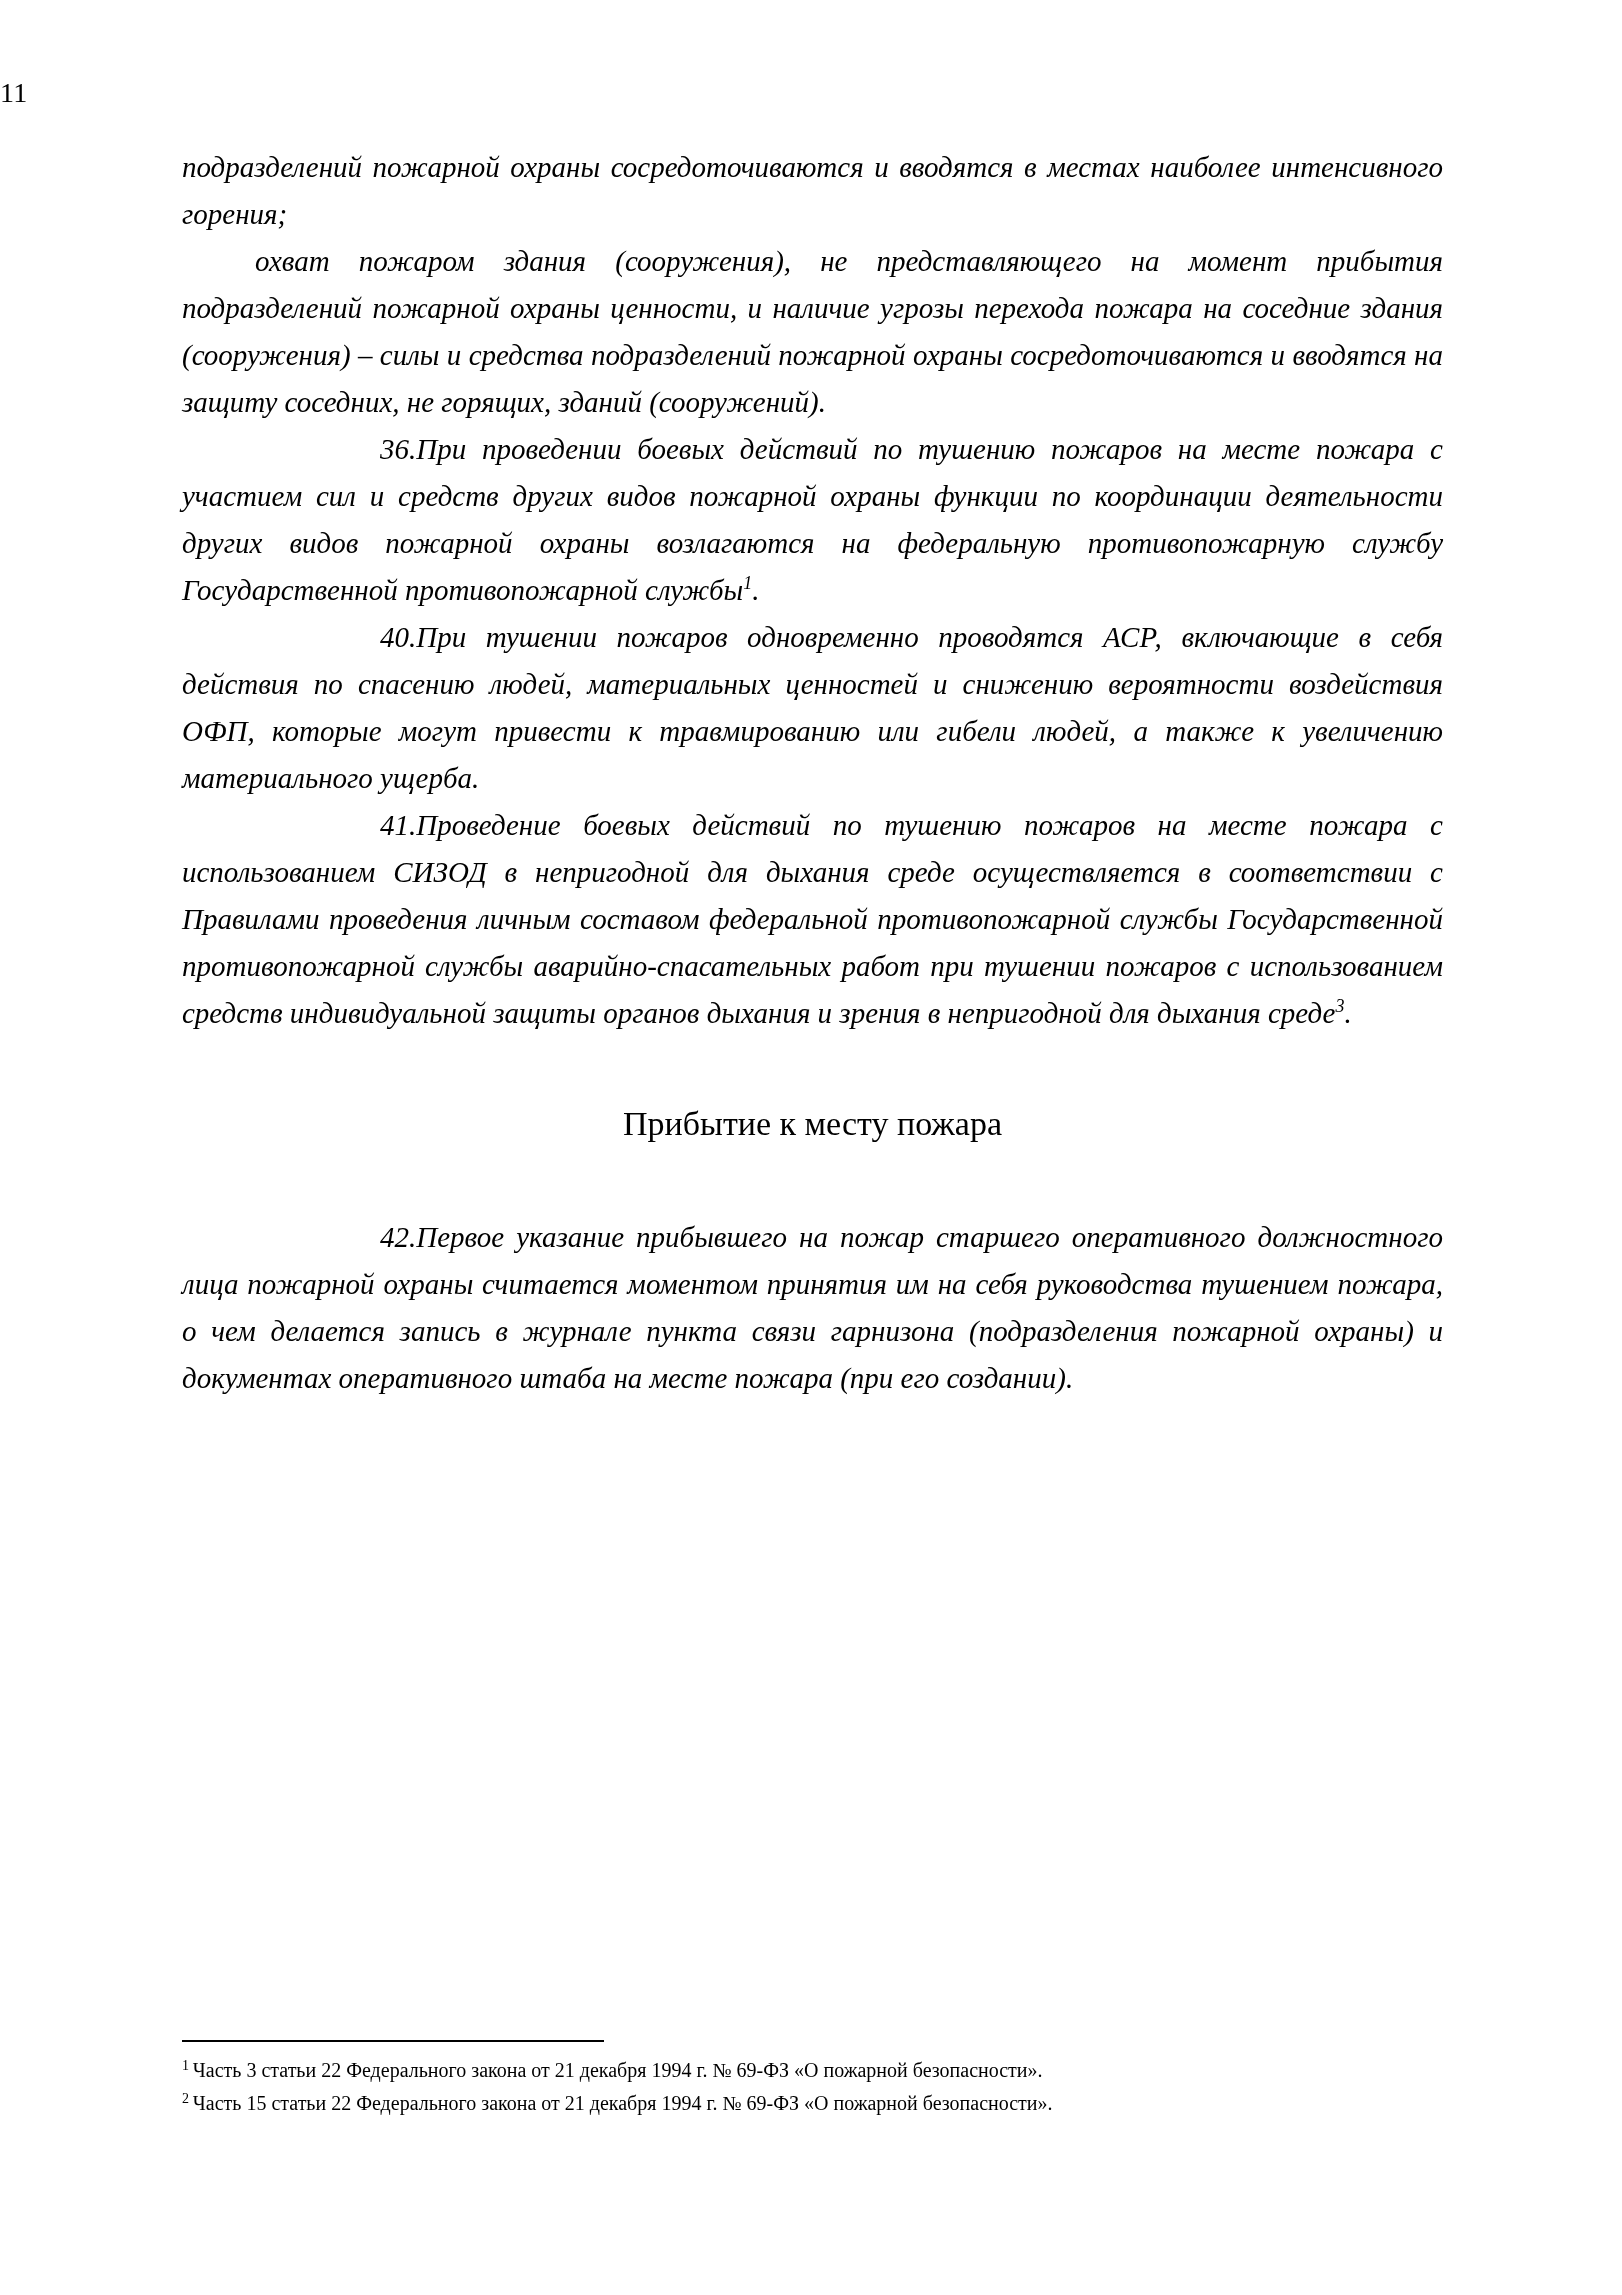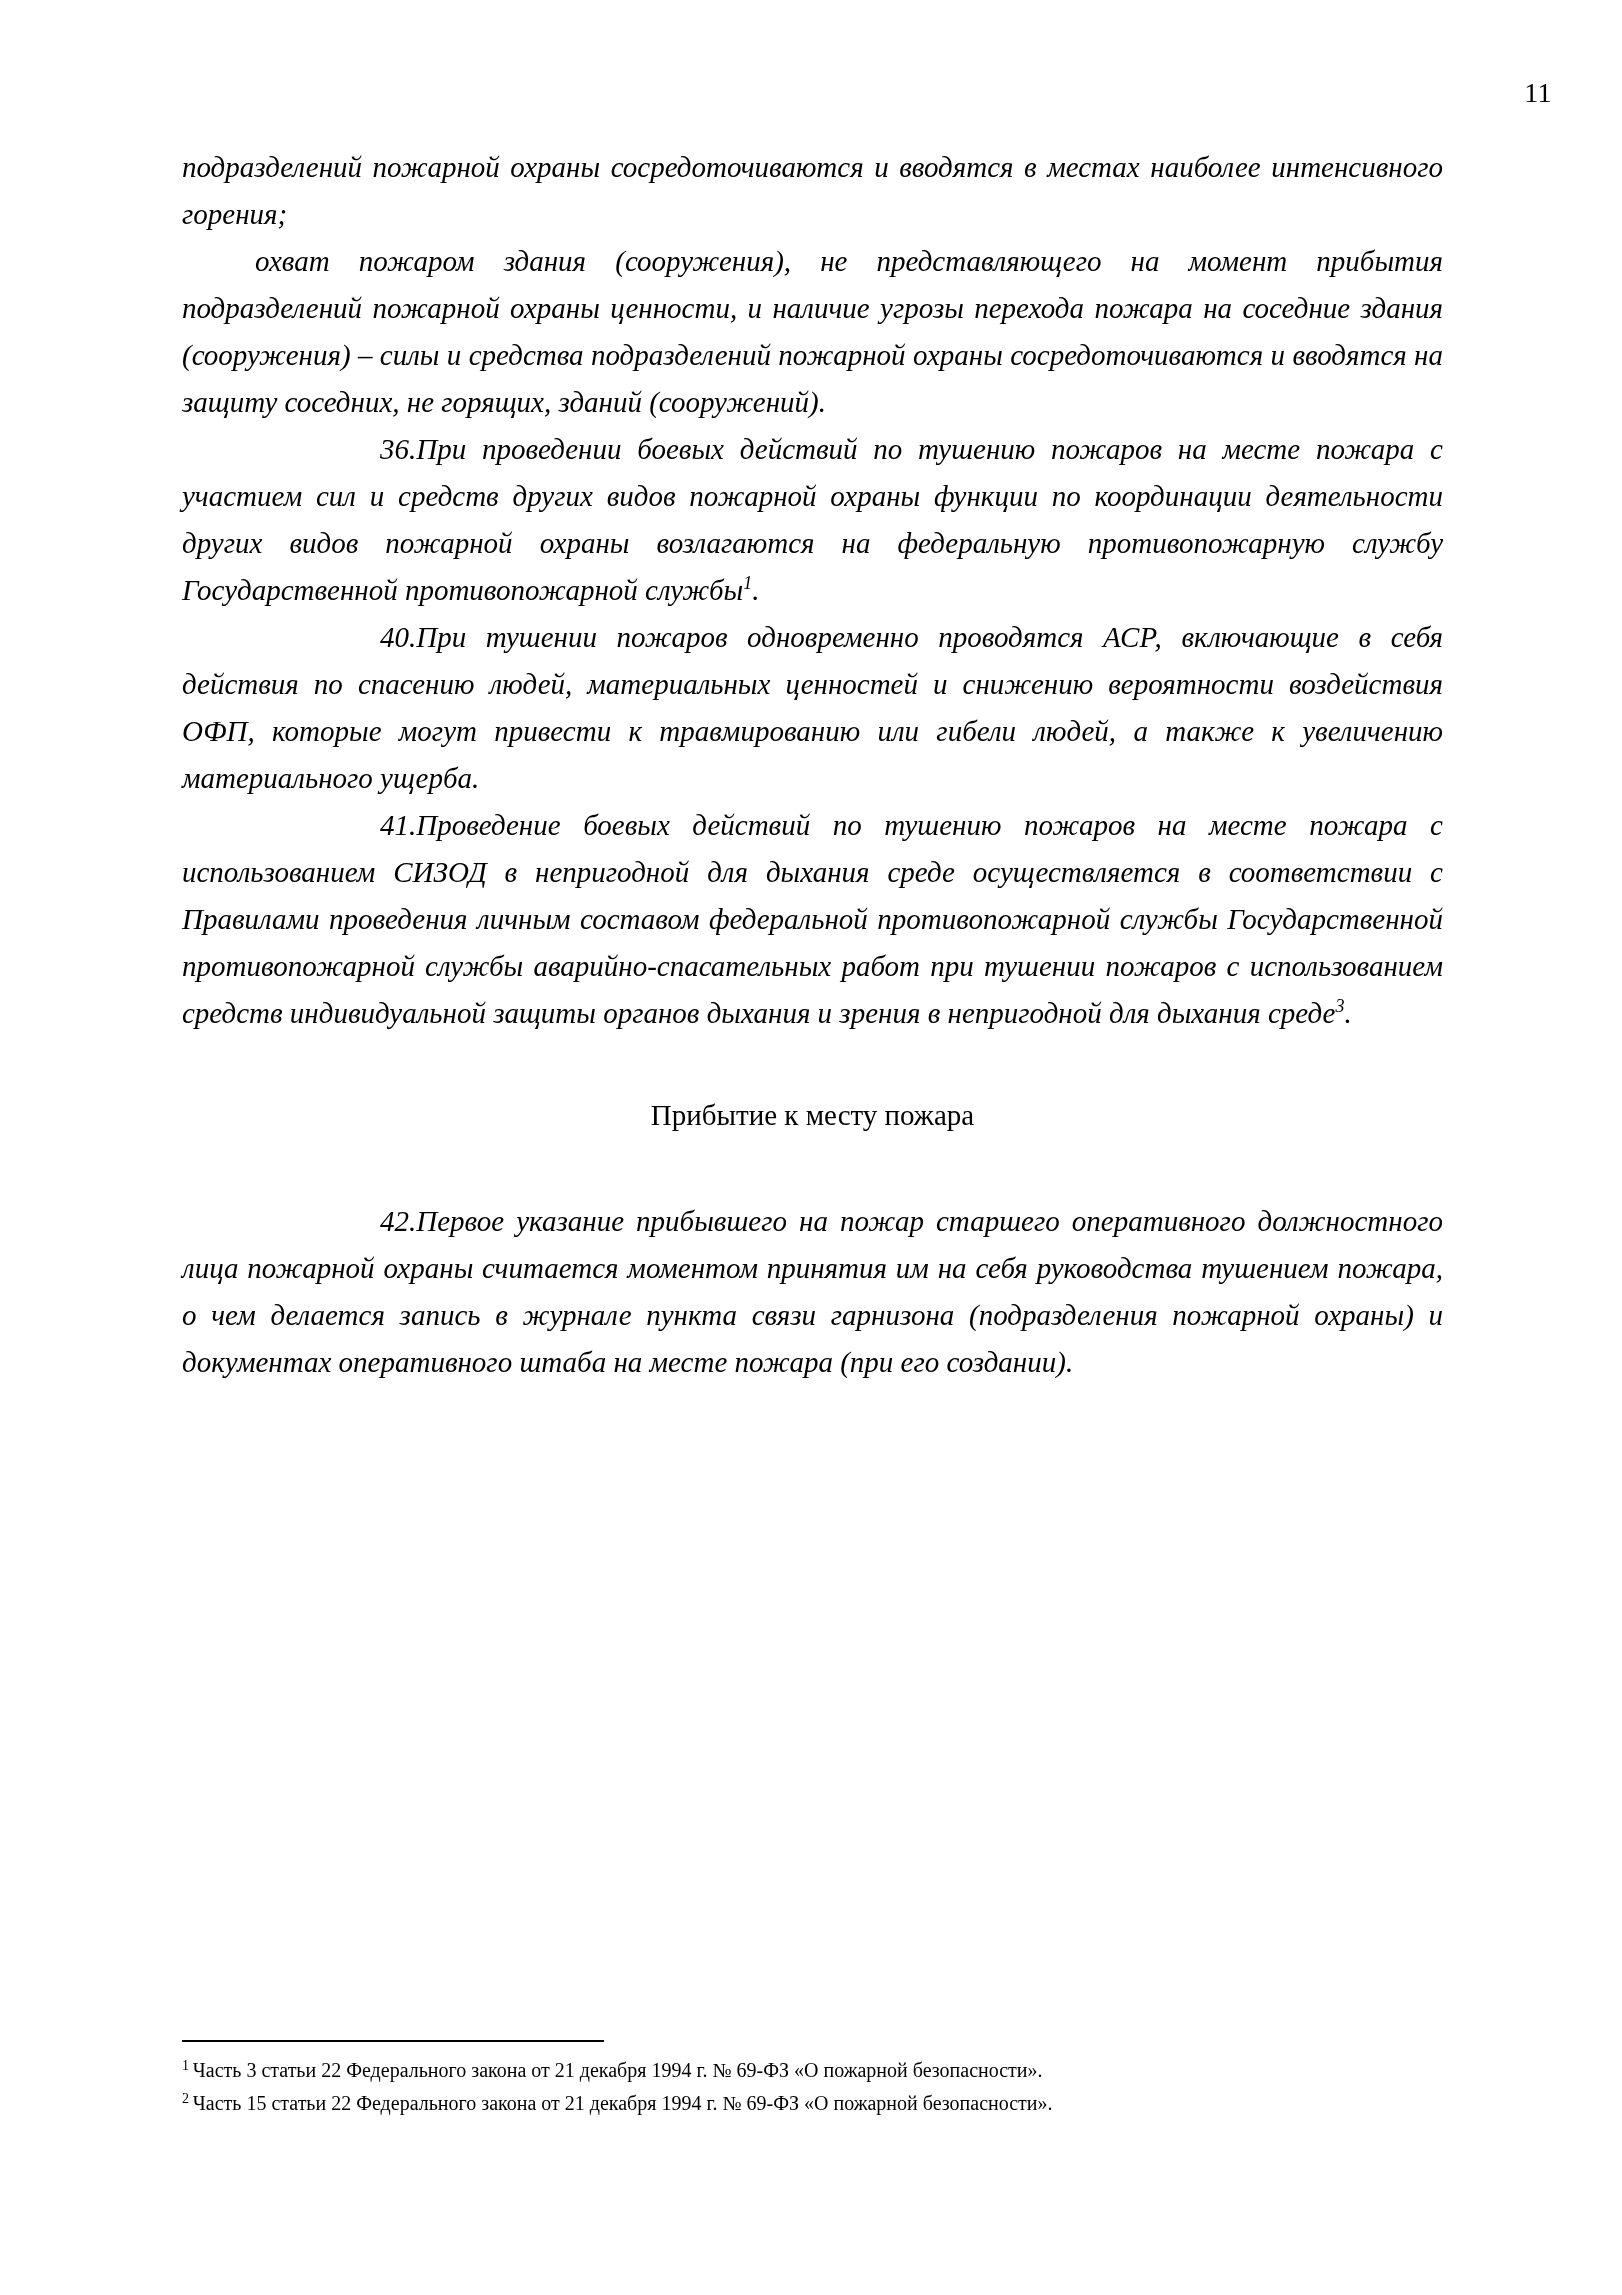--- a/index.html
+++ b/index.html
@@ -16,21 +16,21 @@
     font-family: "Liberation Serif", "DejaVu Serif", serif;
     color: #000000;
     box-sizing: border-box;
     overflow: hidden;
   }
   .page-number {
     position: absolute;
     top: 79px;
     left: 0;
     width: 1552px;
-    text-align: right;
+    text-align: left;
     font-size: 28px;
     line-height: 1;
     letter-spacing: 0.4px;
   }
   .content {
     position: absolute;
     top: 144px;
     left: 182px;
     width: 1261px;
   }
@@ -48,22 +48,22 @@
     text-indent: 73px;
   }
   p.indent-wide {
     text-indent: 99px;
   }
   .numlabel {
     display: inline-block;
     min-width: 86px;
   }
   .heading {
-    margin: 8px;
-    font-size: 29px;
+    margin: 16px;
+    font-size: 34px;
     line-height: 47px;
     text-align: center;
   }
   .spacer-md { height: 47px; }
   .spacer-lg { height: 51px; }
   sup {
     font-size: 0.62em;
     vertical-align: super;
     line-height: 0;
   }

